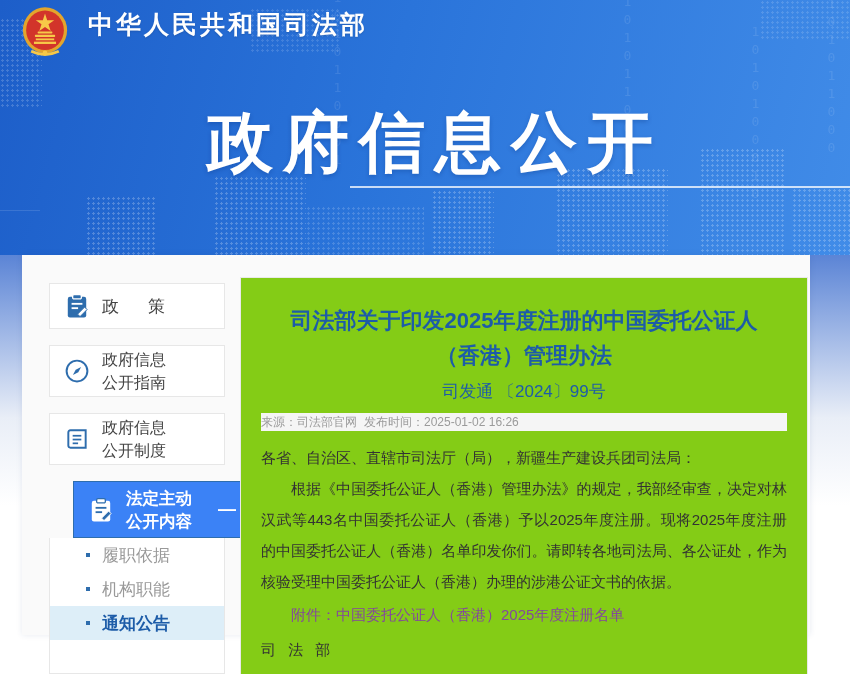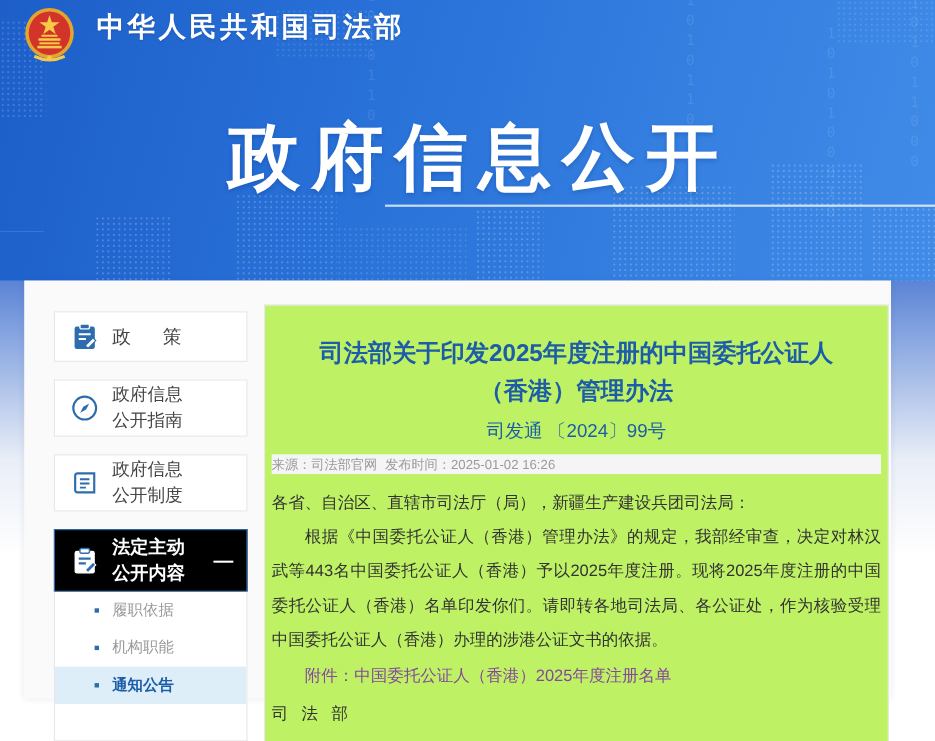--- a/index.html
+++ b/index.html
@@ -57,46 +57,46 @@
     position: absolute; left: 0; width: 176px; background: #ffffff;
     border: 1px solid #e7e7e7; display: flex; align-items: center; cursor: pointer;
   }
   .side-box .icon { width: 26px; height: 26px; margin-left: 14px; flex: 0 0 auto; }
   .side-box .lbl { margin-left: 12px; font-size: 16px; color: #444; line-height: 23px; }
   .box1 { top: 28px; height: 46px; }
   .box1 .lbl { letter-spacing: 6px; font-size: 17px; }
   .box2 { top: 90px; height: 52px; }
   .box3 { top: 158px; height: 52px; }
   .box-active {
-    top: 226px; height: 57px; background: #000000; border-color: #2e6dad;
+    top: 226px; height: 57px; background: #3b82f6; border-color: #2e6dad; margin-left: 24px;
   }
   .box-active .lbl { color: #ffffff; font-weight: bold; font-size: 16.5px; }
   .collapse-sign {
     margin-left: auto; margin-right: 12px; color: #ffffff; font-size: 18px; font-weight: bold;
   }
   .icon-blue { color: #2e6dad; }
   .icon-white { color: #ffffff; }
 
   .sub-box {
     position: absolute; left: 0; top: 283px; width: 176px; height: 136px;
     background: #ffffff; border: 1px solid #e7e7e7; border-top: none; overflow: hidden;
   }
   .sub-row {
     height: 34px; display: flex; align-items: center; cursor: pointer;
   }
   .sub-row .bullet { width: 4px; height: 4px; background: #2e6dad; margin-left: 36px; flex: 0 0 auto; }
-  .sub-row .slbl { margin-left: 12px; font-size: 14px; color: #999; }
+  .sub-row .slbl { margin-left: 12px; font-size: 17px; color: #999; }
   .sub-row.active { background: #ddeef8; }
   .sub-row.active .slbl { color: #1d5ca8; font-weight: bold; }
 
   
   .main {
     position: absolute; left: 218px; top: 22px; width: 568px; height: 397px;
-    background: #bef264; border: 1px solid #e9e9e9; border-bottom: none;
-    padding: 0 6px; overflow: hidden;
+    background: #84cc16; border: 1px solid #e9e9e9; border-bottom: none;
+    padding: 0 20px; overflow: hidden;
   }
   .art-title {
     margin-top: 25px; text-align: center; color: #1d5ca8;
     font-size: 22px; font-weight: bold; line-height: 35px;
   }
   .doc-number {
     margin-top: 7px; text-align: center; color: #1d5ca8; font-size: 17px;
   }
   .source-bar {
     margin-top: 10px; height: 18px; background: #f5f5f5;

